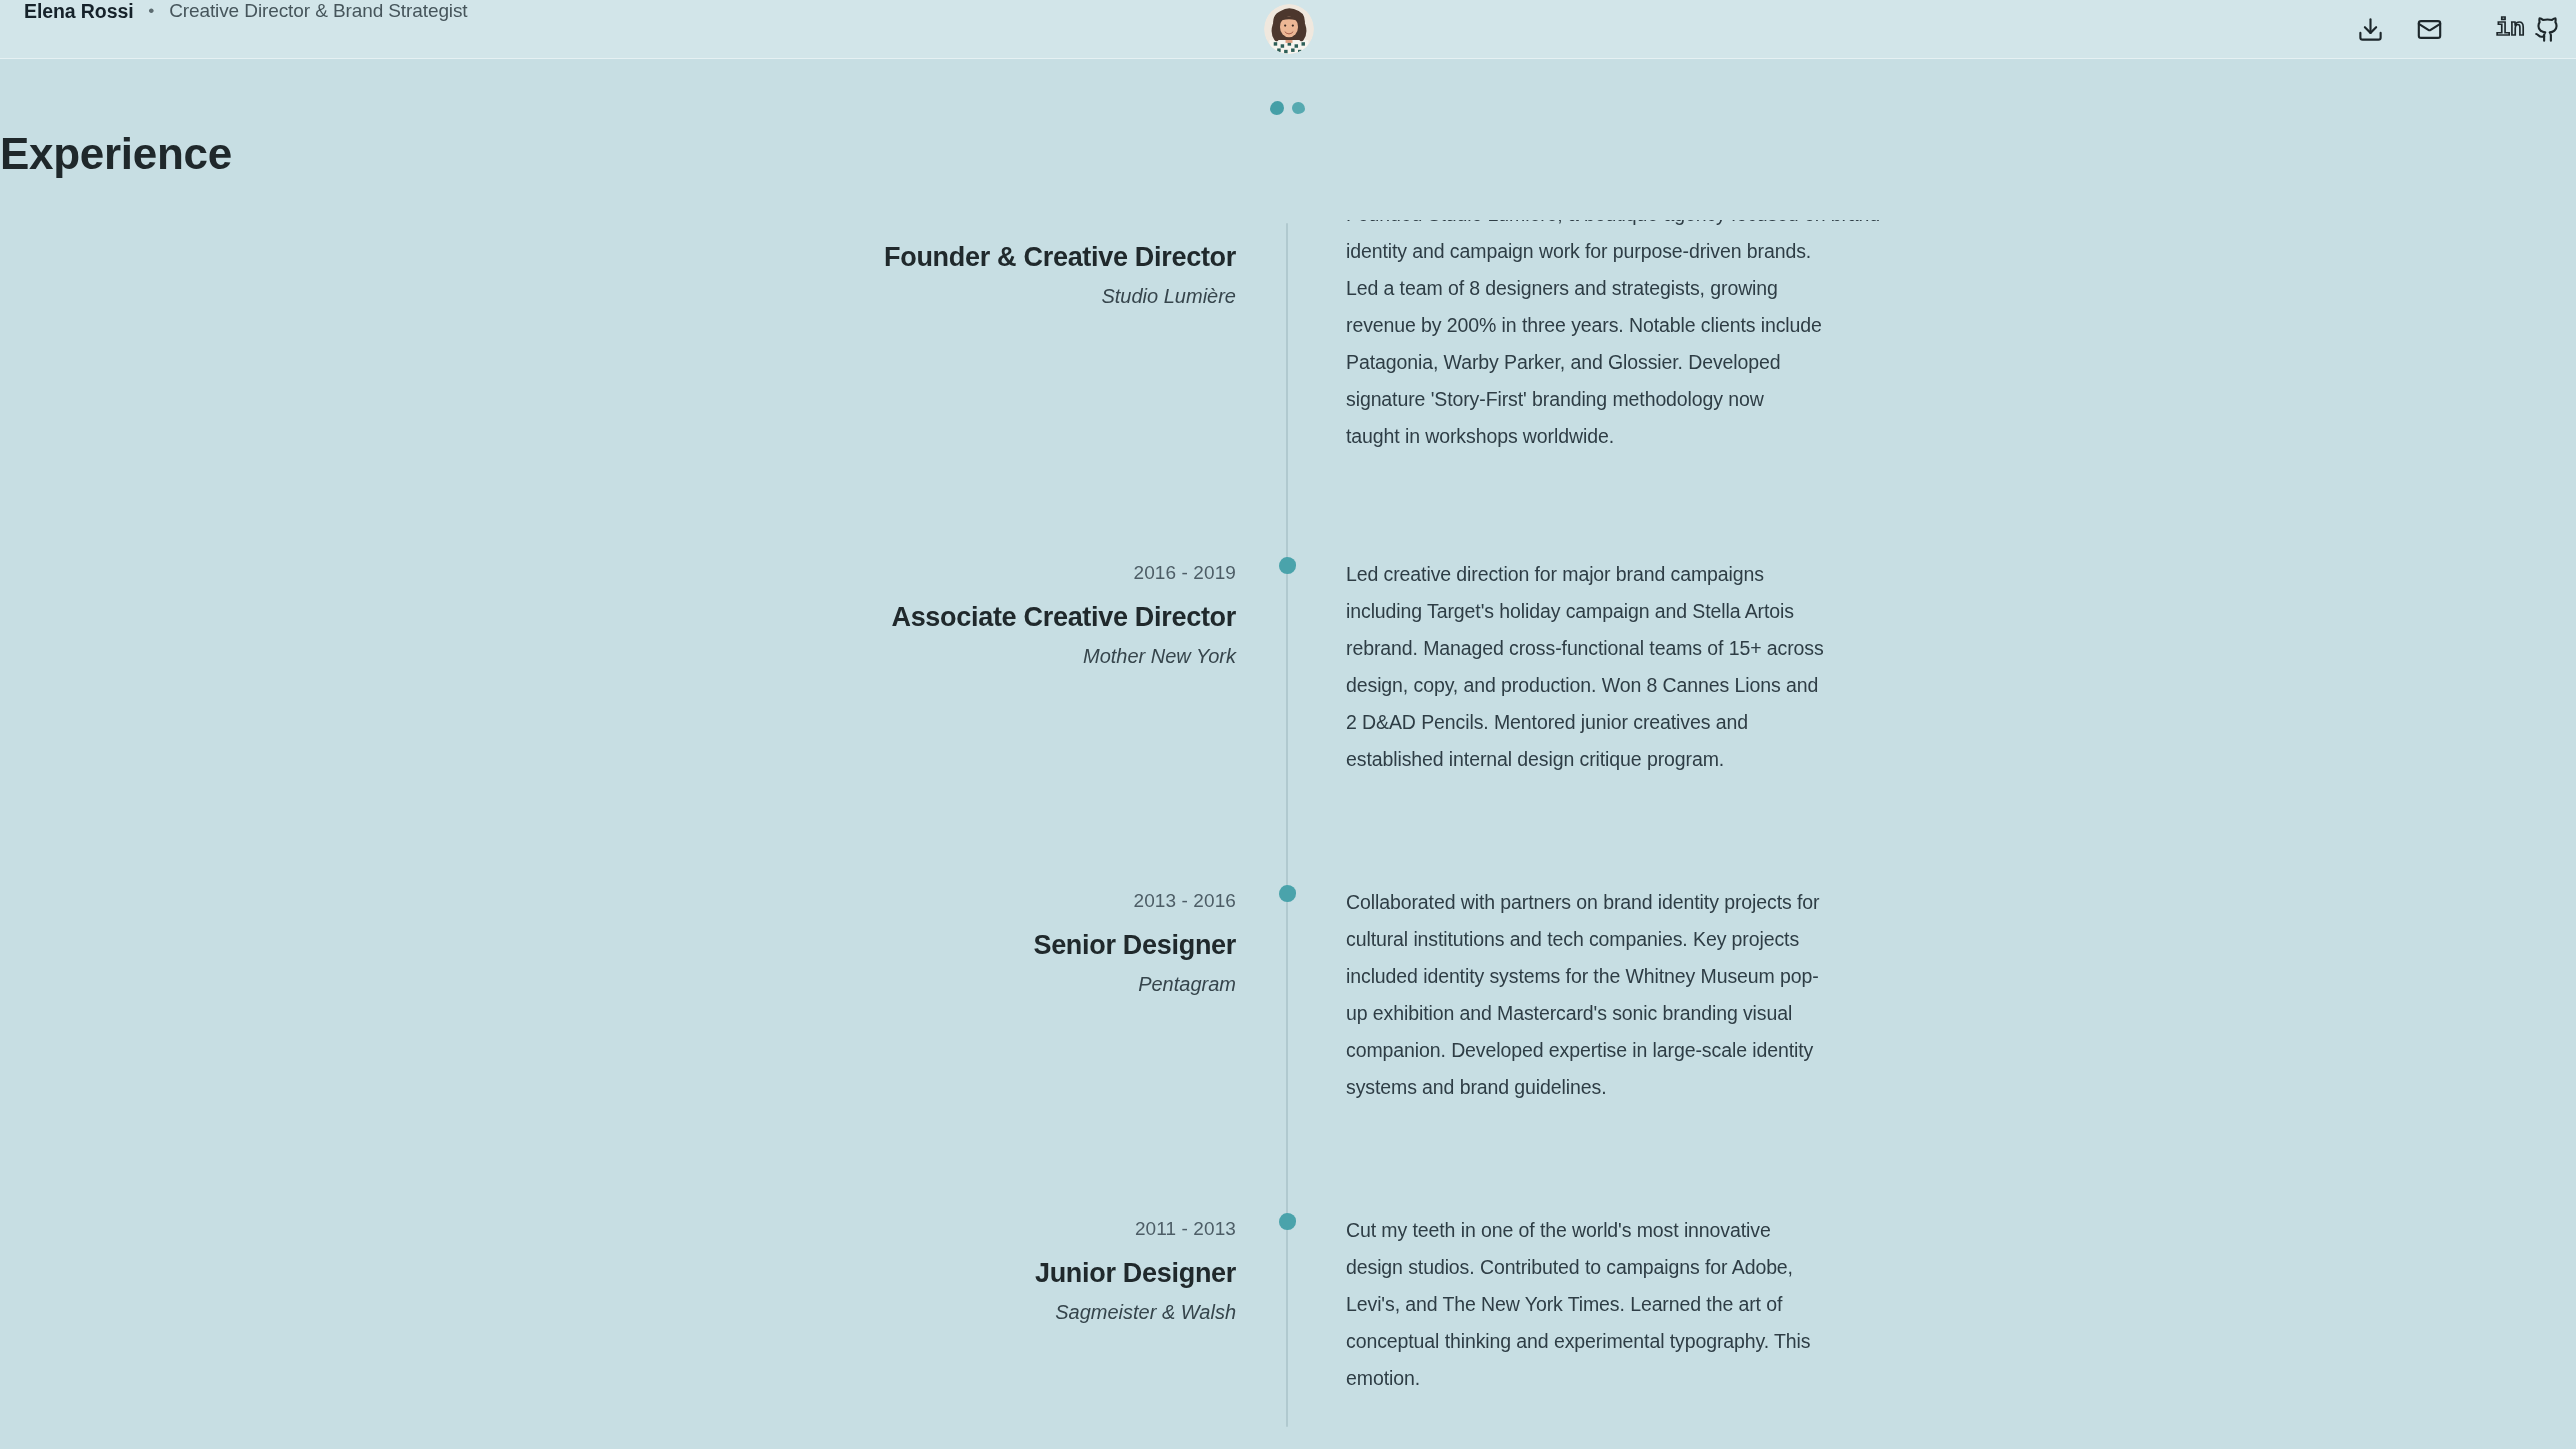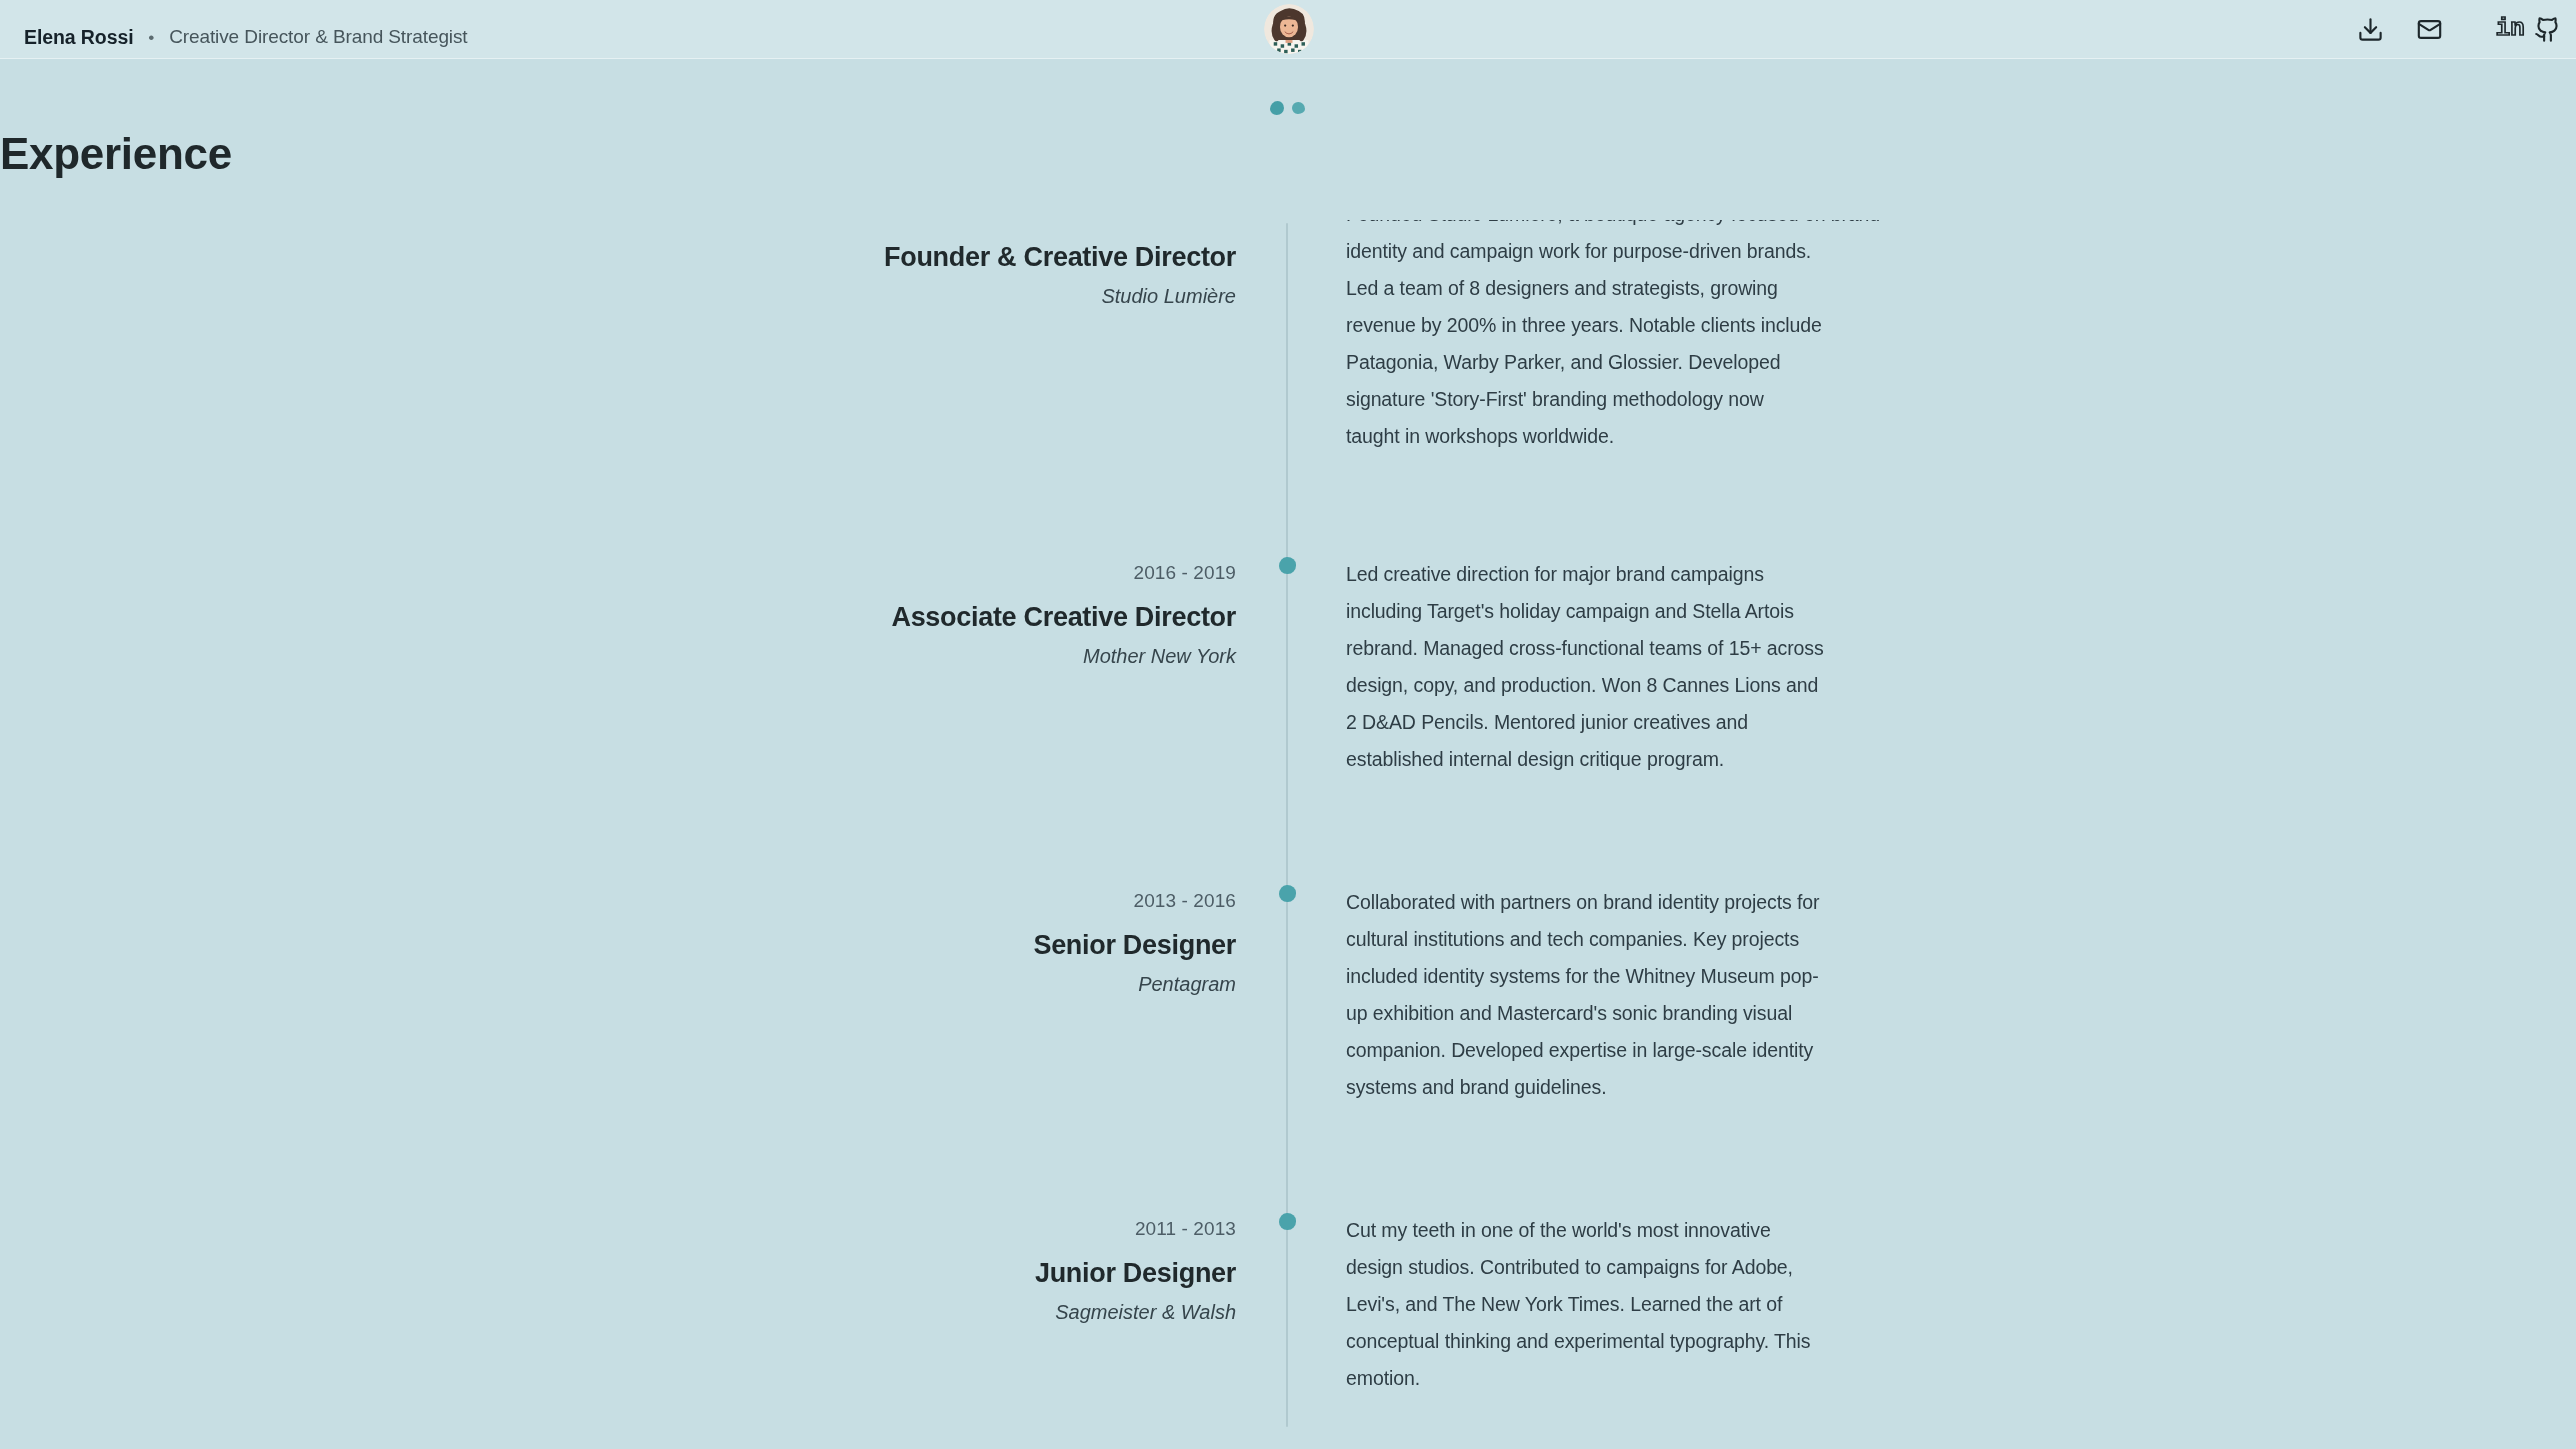--- a/index.html
+++ b/index.html
@@ -14,21 +14,21 @@
 
   
   .topbar {
     position: absolute; left: 0; top: 0; width: 2576px; height: 58px;
     background: #d2e5e9;
     border-bottom: 0.7px solid rgba(255,255,255,0.45);
     z-index: 10;
   }
   .brand {
     position: absolute; left: 24px; top: 0; height: 58px;
-    display: flex; align-items: center; gap: 14.8px; margin-top: 8px;
+    display: flex; align-items: flex-start; gap: 14.8px;
   }
   .brand-name { font-size: 19.5px; font-weight: 700; color: #16222a; letter-spacing: -0.1px; }
   .brand-sep  { font-size: 17.4px; color: #5c6b70; }
   .brand-role { font-size: 19px; font-weight: 400; color: #46555b; letter-spacing: -0.1px; }
 
   .avatar-wrap {
     position: absolute; left: 1264px; top: 4px; width: 50px; height: 50px;
     border-radius: 50%; overflow: hidden; cursor: pointer;
   }
 

